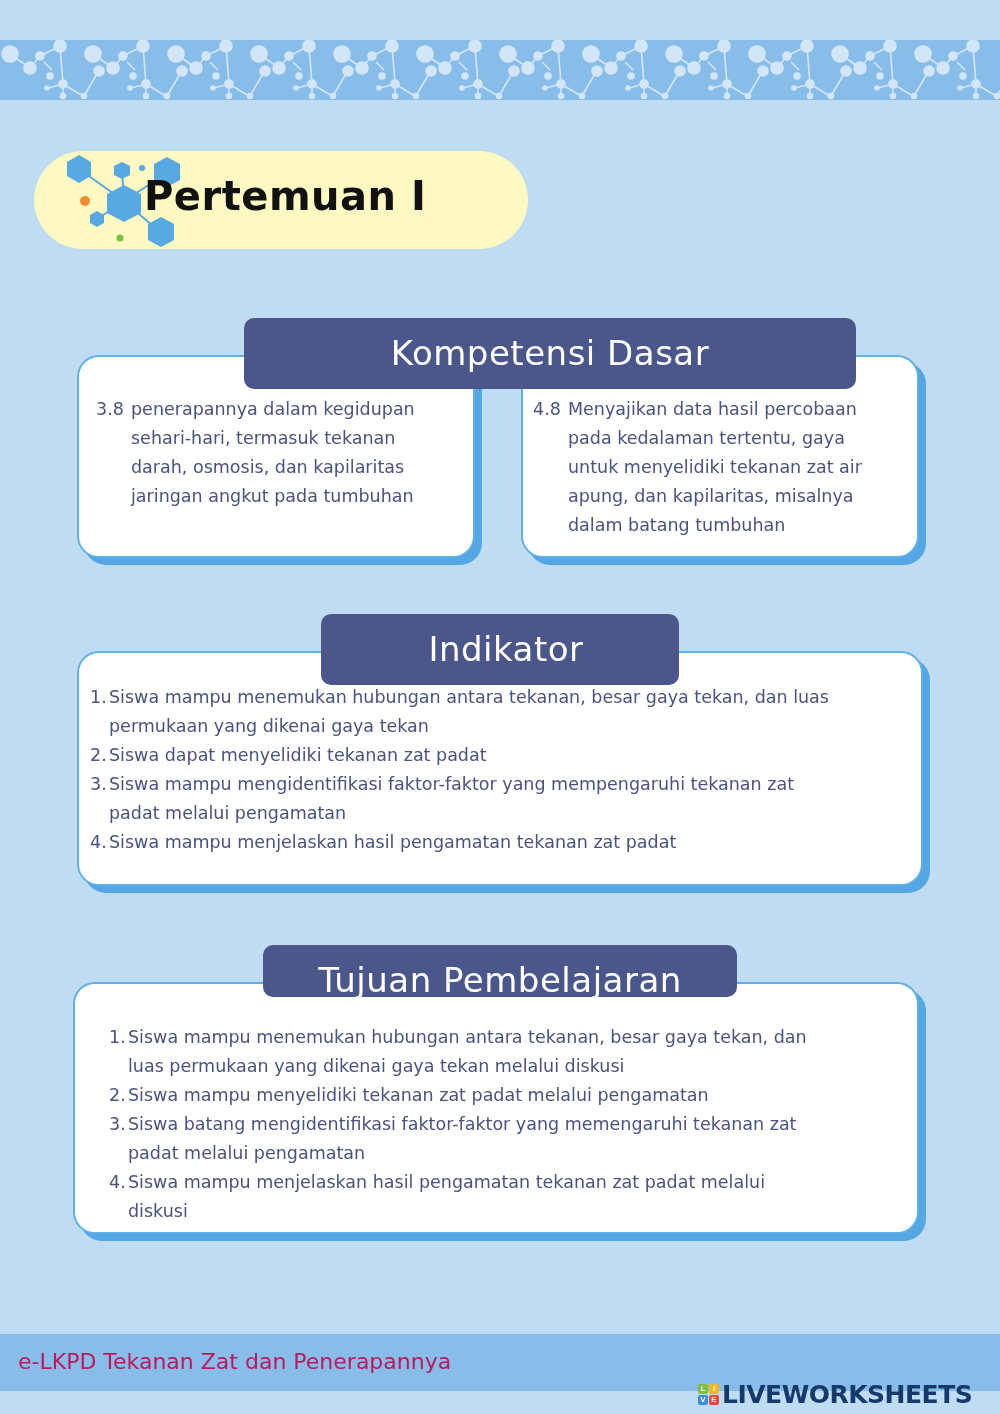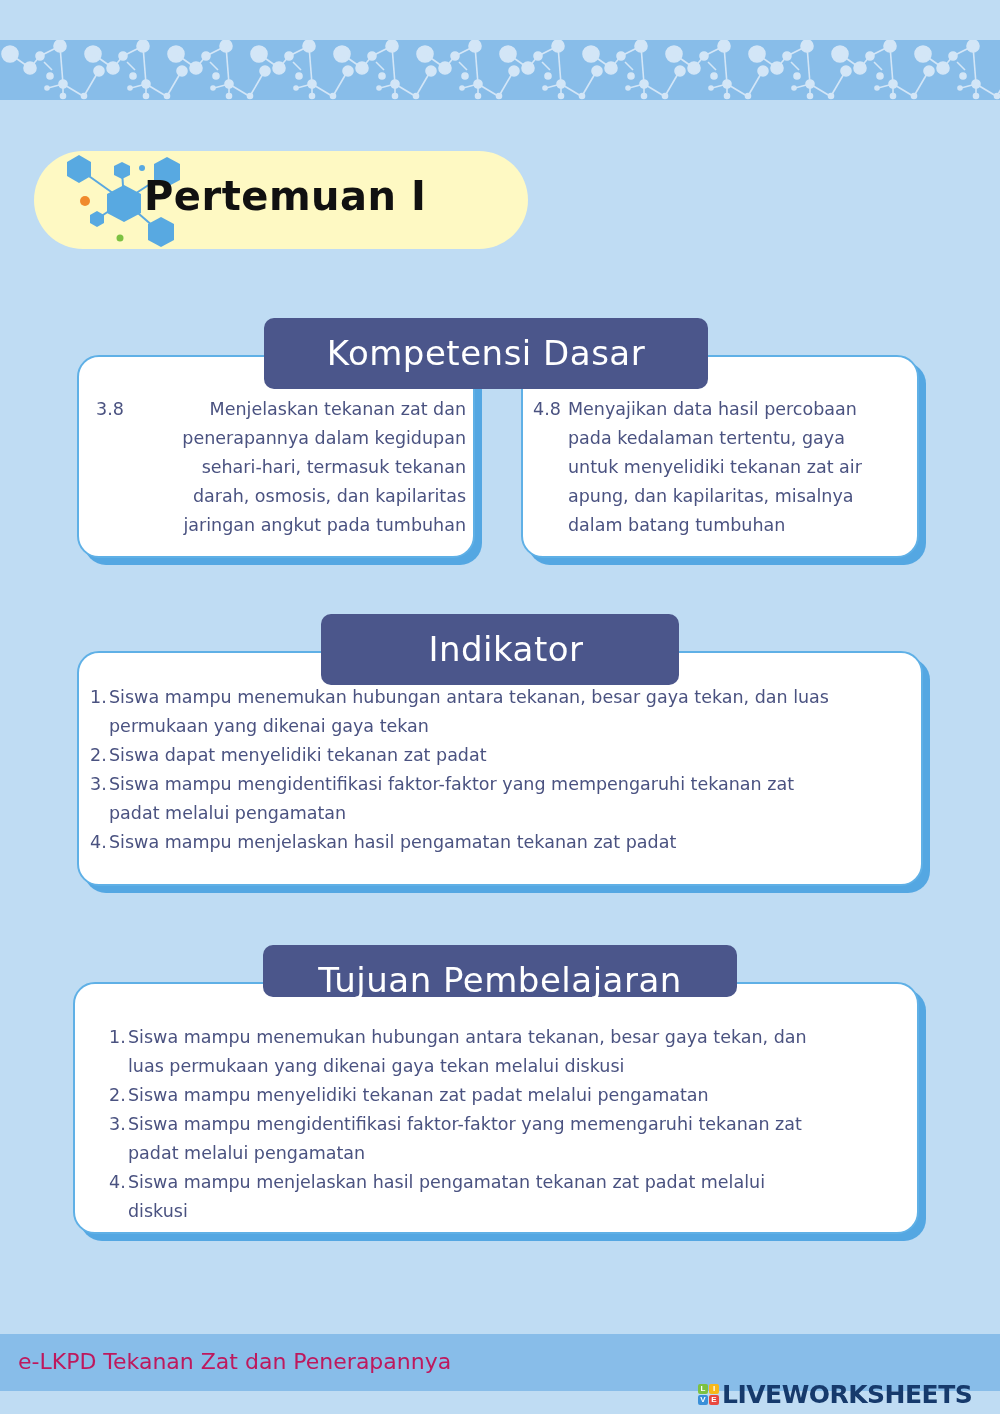--- a/index.html
+++ b/index.html
@@ -159,27 +159,26 @@
       <polygon points="38,60 45,64 45,72 38,76 31,72 31,64"></polygon>
       <polygon points="102,66 115,73 115,89 102,96 89,89 89,73"></polygon>
     </g>
     <circle cx="26" cy="50" r="5" fill="#f08a2c"></circle>
     <circle cx="83" cy="17" r="3" fill="#58a9e1"></circle>
     <circle cx="61" cy="87" r="3.5" fill="#7cc142"></circle>
   </svg>
   <div class="title-text">Pertemuan I</div>
 </div>
 
-<div class="header-tab" style="left:244px; top:318px; width:444px; height:71px; line-height:71px;margin-left:20px;">Kompetensi Dasar</div>
+<div class="header-tab" style="left:244px; top:318px; width:612px; height:71px; line-height:71px;">Kompetensi Dasar</div>
 
 <div class="card" style="left:77px; top:355px; width:398px; height:203px;"></div>
-<div class="kd-text" style="left:96px; top:395px; width:370px;text-align:right;">
+<div class="kd-text" style="left:96px; top:395px; width:370px;">
   <span class="num">3.8</span>
   <div class="body">
-    <div>Menjelaskan tekanan zat dan</div>
     <div>penerapannya dalam kegidupan</div>
     <div>sehari-hari, termasuk tekanan</div>
     <div>darah, osmosis, dan kapilaritas</div>
     <div>jaringan angkut pada tumbuhan</div>
   </div>
 </div>
 
 <div class="card" style="left:521px; top:355px; width:398px; height:203px;"></div>
 <div class="kd-text" style="left:533px; top:395px; width:380px;">
   <span class="num">4.8</span>
@@ -224,21 +223,21 @@
     <span class="n">1.</span>
     <div>Siswa mampu menemukan hubungan antara tekanan, besar gaya tekan, dan</div>
     <div>luas permukaan yang dikenai gaya tekan melalui diskusi</div>
   </li>
   <li>
     <span class="n">2.</span>
     <div>Siswa mampu menyelidiki tekanan zat padat melalui pengamatan</div>
   </li>
   <li>
     <span class="n">3.</span>
-    <div>Siswa mampu mengidentifikasi faktor-faktor yang memengaruhi tekanan zat</div>
+    <div>Siswa batang mengidentifikasi faktor-faktor yang memengaruhi tekanan zat</div>
     <div>padat melalui pengamatan</div>
   </li>
   <li>
     <span class="n">4.</span>
     <div>Siswa mampu menjelaskan hasil pengamatan tekanan zat padat melalui</div>
     <div>diskusi</div>
   </li>
 </ol>
 
 <div class="footer-band"></div>

